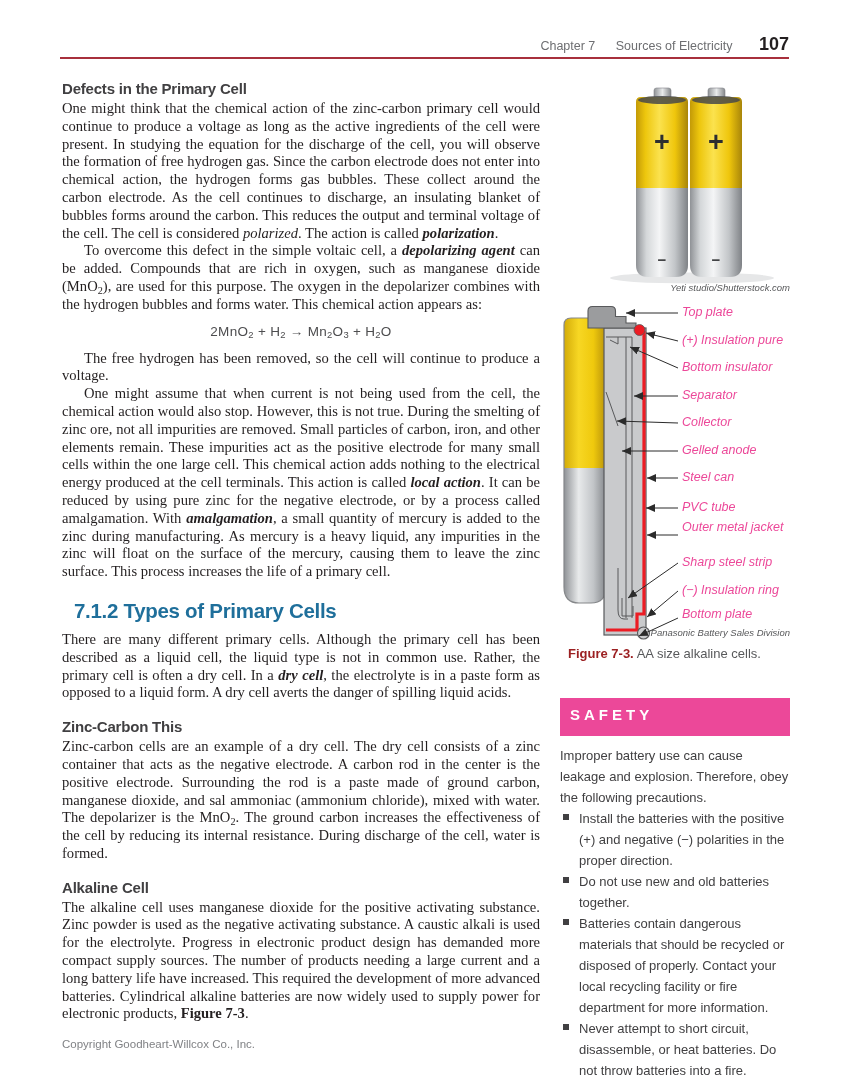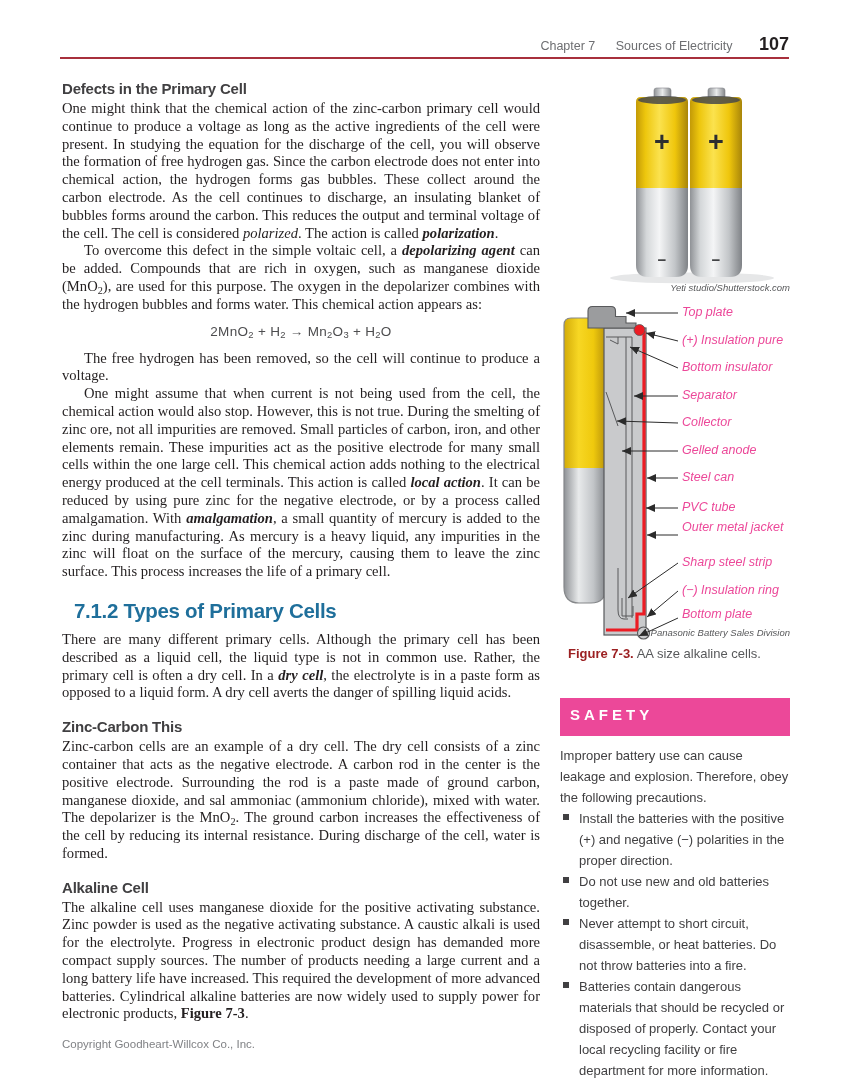--- a/index.html
+++ b/index.html
@@ -238,22 +238,22 @@
     </div>
 
     <section class="safety">
       <div class="safety-bar">
         <span>SAFETY</span>
       </div>
       <p class="safety-intro">Improper battery use can cause leakage and explosion. Therefore, obey the following precautions.</p>
       <ul>
         <li>Install the batteries with the positive (+) and negative (−) polarities in the proper direction.</li>
         <li>Do not use new and old batteries together.</li>
+        <li>Batteries contain dangerous materials that should be recycled or disposed of properly. Contact your local recycling facility or fire department for more information.</li>
         <li>Never attempt to short circuit, disassemble, or heat batteries. Do not throw batteries into a fire.</li>
-        <li>Batteries contain dangerous materials that should be recycled or disposed of properly. Contact your local recycling facility or fire department for more information.</li>
       </ul>
     </section>
 
   </aside>
 
   <footer class="pagefoot">Copyright Goodheart-Willcox Co., Inc.</footer>
 
 </div>
 
 </body></html>

